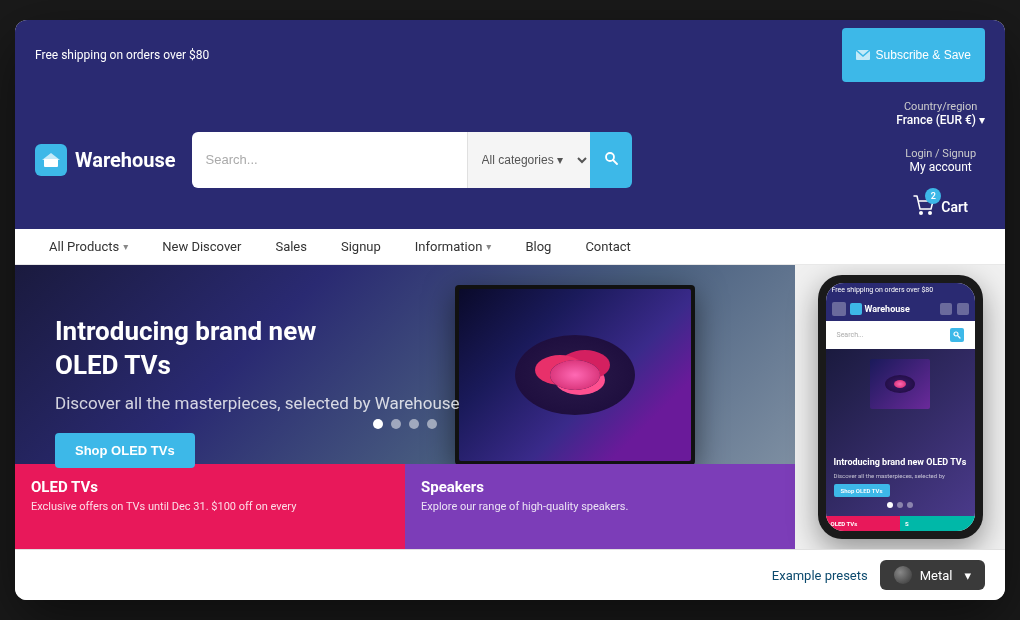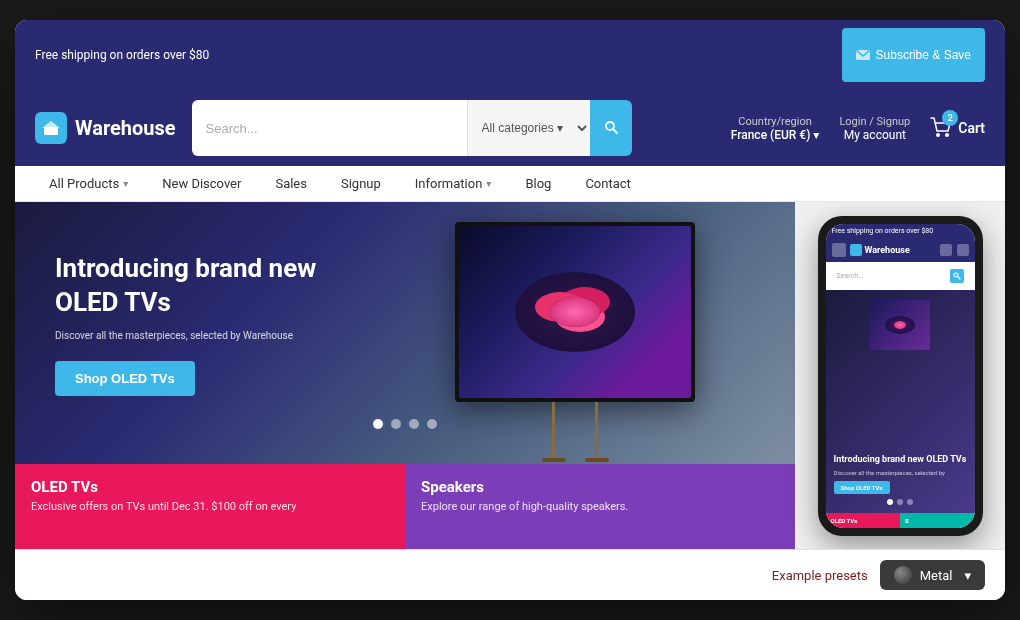--- a/index.html
+++ b/index.html
@@ -110,20 +110,21 @@
       padding: 8px 14px;
       cursor: pointer;
       color: #fff;
       font-size: 15px;
     }
     .header-right {
       display: flex;
       align-items: center;
       gap: 20px;
       margin-left: auto;
+      flex-direction: column;
     }
     .country-region {
       color: #ccc;
       font-size: 11px;
       text-align: center;
     }
     .country-region .country-name {
       color: #fff;
       font-size: 12px;
       font-weight: 500;
@@ -283,21 +284,21 @@
       z-index: 2;
     }
     .hero-title {
       font-size: 26px;
       font-weight: 700;
       line-height: 1.3;
       margin-bottom: 10px;
       max-width: 280px;
     }
     .hero-subtitle {
-      font-size: 10px;
+      font-size: 17px;
       color: rgba(255,255,255,0.8);
       margin-bottom: 20px;
     }
     .shop-btn {
       background: #3db8e8;
       color: #fff;
       border: none;
       padding: 10px 20px;
       border-radius: 4px;
       font-size: 13px;
@@ -511,21 +512,21 @@
       border-top: 1px solid #e0e0e0;
       padding: 10px 20px;
       display: flex;
       align-items: center;
       justify-content: flex-end;
       gap: 12px;
       flex-shrink: 0;
     }
     .presets-label {
       font-size: 13px;
-      color: #7f1d1d;
+      color: #0c4a6e;
     }
     .preset-selector {
       display: flex;
       align-items: center;
       gap: 8px;
       background: #3a3a3a;
       color: #fff;
       padding: 6px 14px;
       border-radius: 6px;
       font-size: 13px;

